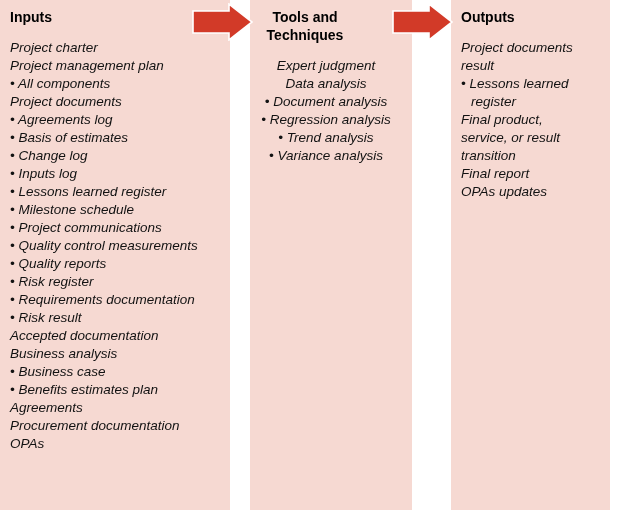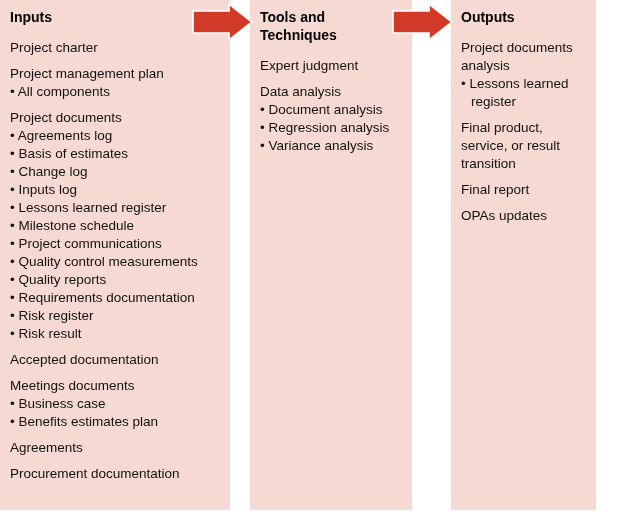--- a/index.html
+++ b/index.html
@@ -22,37 +22,38 @@
     overflow: hidden;
   }
   .panel {
     position: absolute;
     top: 0;
     height: 510px;
     background: var(--panel-bg);
     padding: 8px 20px 0 10px;
   }
   .panel.col-1 { left: 0;   width: 230px; }
-  .panel.col-2 { left: 250px; width: 162px; }
-  .panel.col-3 { left: 451px; width: 145px; }
+  .panel.col-2 { left: 250px; width: 162px; text-align: center; }
+  .panel.col-3 { left: 451px; width: 159px; }
 
   .col-header {
     font-size: 14px;
     font-weight: bold;
     line-height: 18px;
     color: #000;
   }
   .panel.col-2 .col-header { max-width: 90px; }
 
-  .group { margin-top: 8px; }
+  .group { margin-top: 0; }
   .group:first-of-type { margin-top: 13px; }
 
   .line {
     font-size: 13.5px;
     line-height: 18px;
+    font-style: italic;
   }
   .line.sub {
     padding-left: 10px;
     text-indent: -10px;
   }
 
   .arrow {
     position: absolute;
     top: 3px;
     width: 62px;
@@ -85,61 +86,65 @@
           <div class="line main">Project documents</div>
           <div class="line sub">• Agreements log</div>
           <div class="line sub">• Basis of estimates</div>
           <div class="line sub">• Change log</div>
           <div class="line sub">• Inputs log</div>
           <div class="line sub">• Lessons learned register</div>
           <div class="line sub">• Milestone schedule</div>
           <div class="line sub">• Project communications</div>
           <div class="line sub">• Quality control measurements</div>
           <div class="line sub">• Quality reports</div>
+          <div class="line sub">• Risk register</div>
           <div class="line sub">• Requirements documentation</div>
-          <div class="line sub">• Risk register</div>
           <div class="line sub">• Risk result</div>
         </div>
         <div class="group">
           <div class="line main">Accepted documentation</div>
         </div>
         <div class="group">
-          <div class="line main">Meetings documents</div>
+          <div class="line main">Business analysis</div>
           <div class="line sub">• Business case</div>
           <div class="line sub">• Benefits estimates plan</div>
         </div>
         <div class="group">
           <div class="line main">Agreements</div>
         </div>
         <div class="group">
           <div class="line main">Procurement documentation</div>
+        </div>
+        <div class="group">
+          <div class="line main">OPAs</div>
         </div>
       </div>
   </div>
 
   <div class="panel col-2">
     <div class="col-header">Tools and Techniques</div>
     <div class="col-body">
         <div class="group">
           <div class="line main">Expert judgment</div>
         </div>
         <div class="group">
           <div class="line main">Data analysis</div>
           <div class="line sub">• Document analysis</div>
           <div class="line sub">• Regression analysis</div>
+          <div class="line sub">• Trend analysis</div>
           <div class="line sub">• Variance analysis</div>
         </div>
       </div>
   </div>
 
   <div class="panel col-3">
     <div class="col-header">Outputs</div>
     <div class="col-body">
         <div class="group">
-          <div class="line main">Project documents analysis</div>
+          <div class="line main">Project documents result</div>
           <div class="line sub">• Lessons learned register</div>
         </div>
         <div class="group">
           <div class="line main">Final product, service, or result transition</div>
         </div>
         <div class="group">
           <div class="line main">Final report</div>
         </div>
         <div class="group">
           <div class="line main">OPAs updates</div>

